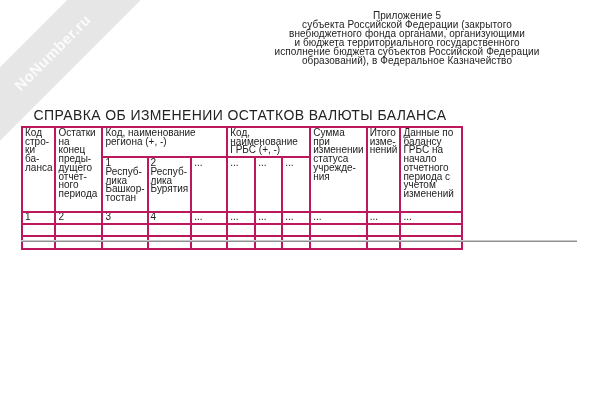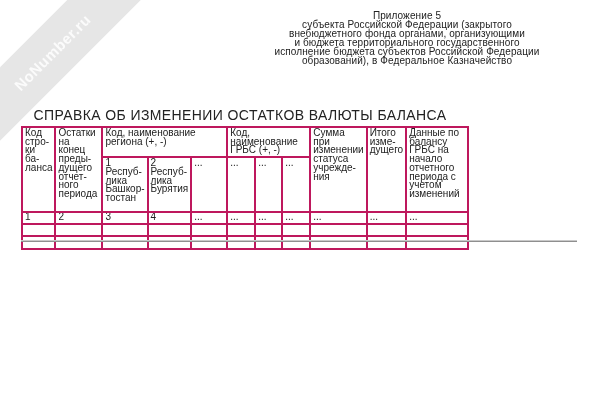--- a/index.html
+++ b/index.html
@@ -137,21 +137,21 @@
 региона (+, -)</td>
         <td colspan="3">Код, наименование
 ГРБС (+, -)</td>
         <td rowspan="2">Сумма при
 изменении
 статуса
 учрежде-
 ния</td>
         <td rowspan="2">Итого
 изме-
-дущего</td>
+нений</td>
         <td rowspan="2">Данные по
 балансу
 ГРБС на
 начало
 отчетного
 периода с
 учетом
 изменений</td>
       </tr>
       <tr class="sub-row">

